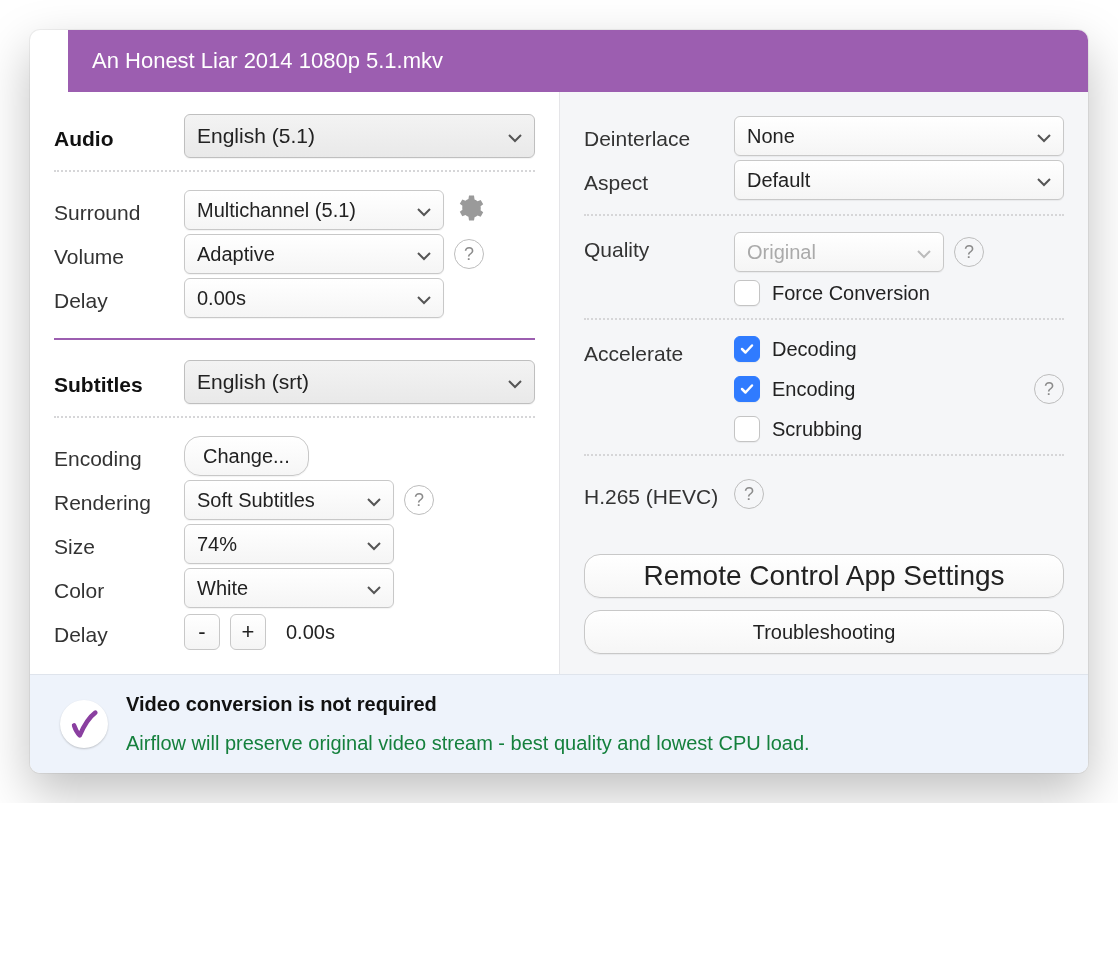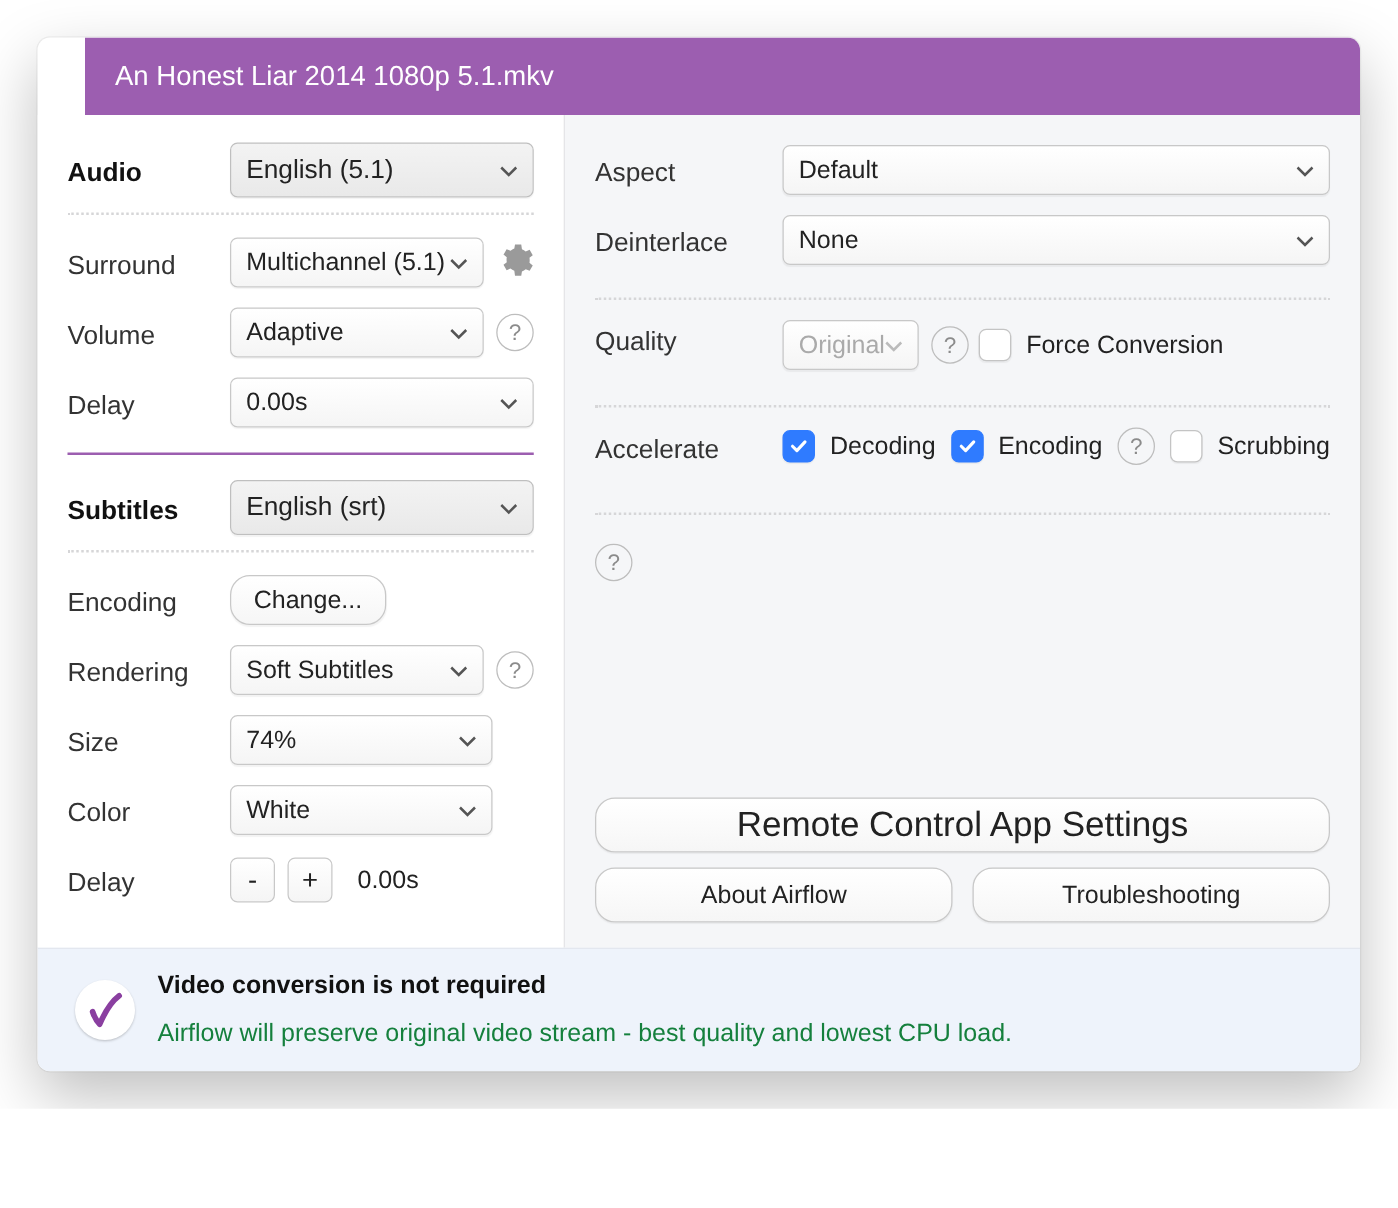--- a/index.html
+++ b/index.html
@@ -30,33 +30,32 @@
     display: flex;
   }
   .col {
     padding: 22px 24px 20px 24px;
   }
   .col-left { flex: 1 1 50%; background: #fff; }
   .col-right { flex: 1 1 50%; background: #f5f6f8; border-left: 1px solid #e5e5e8; display:flex; flex-direction:column;}
   .row {
     display: flex;
     align-items: center;
-    margin-bottom: 12px;
     min-height: 44px;
   }
   .row.top { align-items: flex-start; }
   .label {
     width: 130px;
     font-size: 21px;
     color: #333;
     padding-top: 6px;
   }
   .label.bold { font-weight: 700; color: #111; }
   .controls { flex: 1; display: flex; align-items: center; gap: 10px; }
-  .controls-col { flex: 1; display: flex; flex-direction: row; gap: 8px; }
+  .controls-col { flex: 1; display: flex; flex-direction: column; gap: 8px; }
 
   .select {
     flex: 1;
     height: 40px;
     border: 1px solid #c8c8c8;
     border-radius: 6px;
     background: linear-gradient(#ffffff, #f5f5f5);
     display: flex;
     align-items: center;
     padding: 0 12px;
@@ -298,36 +297,36 @@
           <div class="square-btn">+</div>
           <span class="delay-val">0.00s</span>
         </div>
       </div>
 
     </div>
 
     <div class="col col-right">
 
       <div class="row">
+        <div class="label">Deinterlace</div>
+        <div class="controls">
+          <div class="select">
+            <span>None</span>
+            <span class="chev"><svg width="14" height="10" viewBox="0 0 14 10">
+                  <path d="M1 2 L7 8 L13 2" fill="none" stroke="#555" stroke-width="2"></path>
+                </svg></span>
+          </div>
+        </div>
+      </div>
+
+      <div class="row">
         <div class="label">Aspect</div>
         <div class="controls">
           <div class="select">
             <span>Default</span>
-            <span class="chev"><svg width="14" height="10" viewBox="0 0 14 10">
-                  <path d="M1 2 L7 8 L13 2" fill="none" stroke="#555" stroke-width="2"></path>
-                </svg></span>
-          </div>
-        </div>
-      </div>
-
-      <div class="row">
-        <div class="label">Deinterlace</div>
-        <div class="controls">
-          <div class="select">
-            <span>None</span>
             <span class="chev"><svg width="14" height="10" viewBox="0 0 14 10">
                   <path d="M1 2 L7 8 L13 2" fill="none" stroke="#555" stroke-width="2"></path>
                 </svg></span>
           </div>
         </div>
       </div>
 
       <hr class="dotted-sep">
 
       <div class="row top">
@@ -374,29 +373,29 @@
           <div class="check-row">
             <span class="checkbox"></span>
             <span>Scrubbing</span>
           </div>
         </div>
       </div>
 
       <hr class="dotted-sep">
 
       <div class="row">
+        <div class="label">H.265 (HEVC)</div>
         <div class="controls">
           <span class="help">?</span>
         </div>
       </div>
 
       <div class="bottom-buttons">
         <div class="btn btn-wide">Remote Control App Settings</div>
         <div class="btn-pair">
-          <div class="btn">About Airflow</div>
           <div class="btn">Troubleshooting</div>
         </div>
       </div>
 
     </div>
   </div>
 
   <div class="footer">
     <div class="footer-icon">
       <svg width="34" height="34" viewBox="0 0 24 24">

